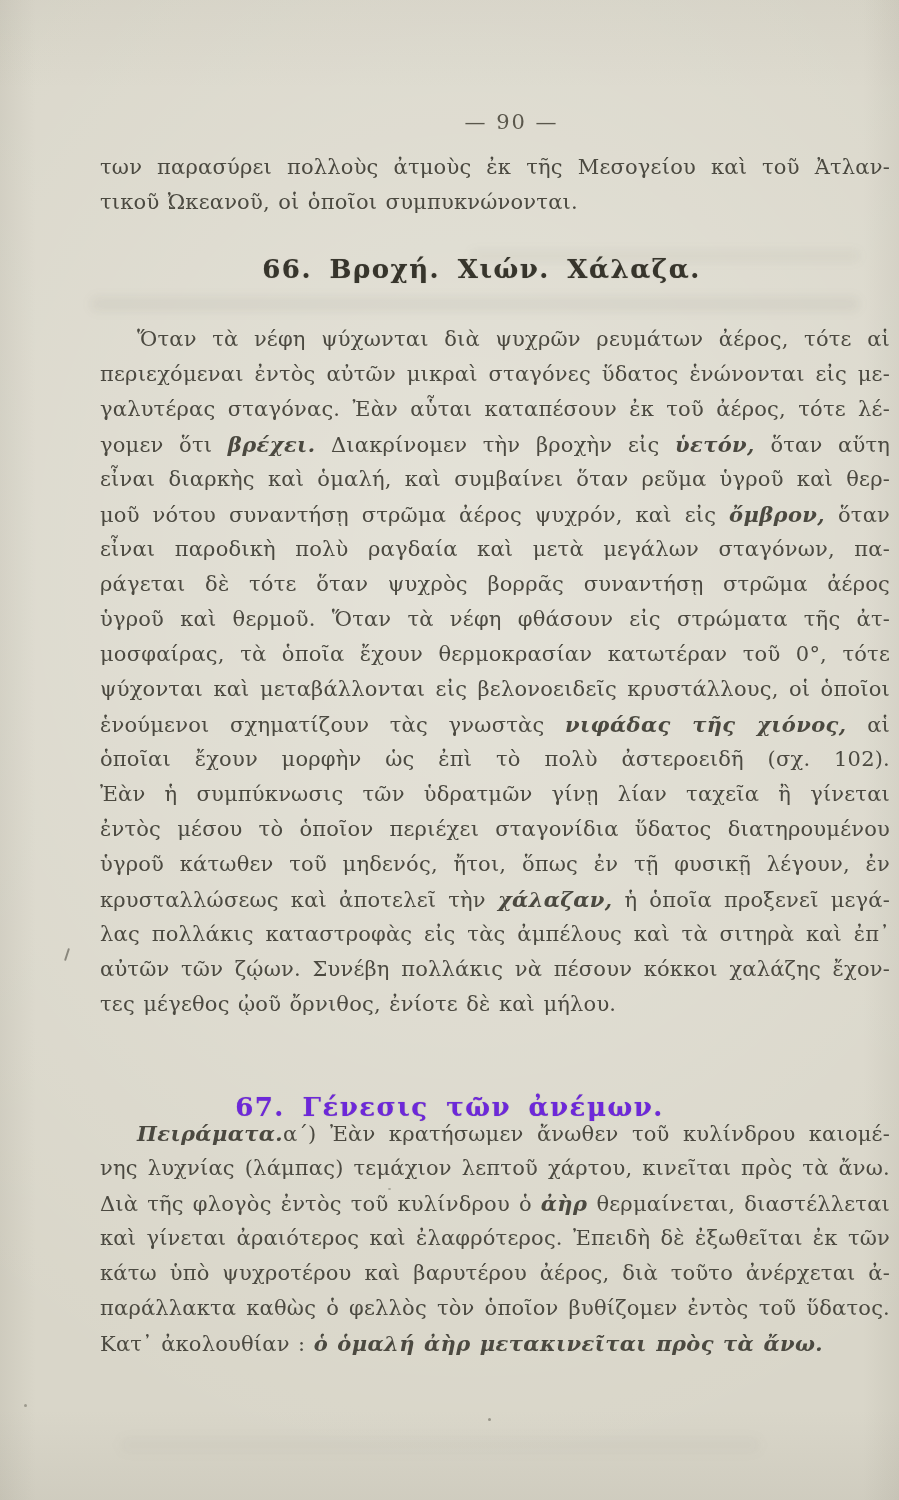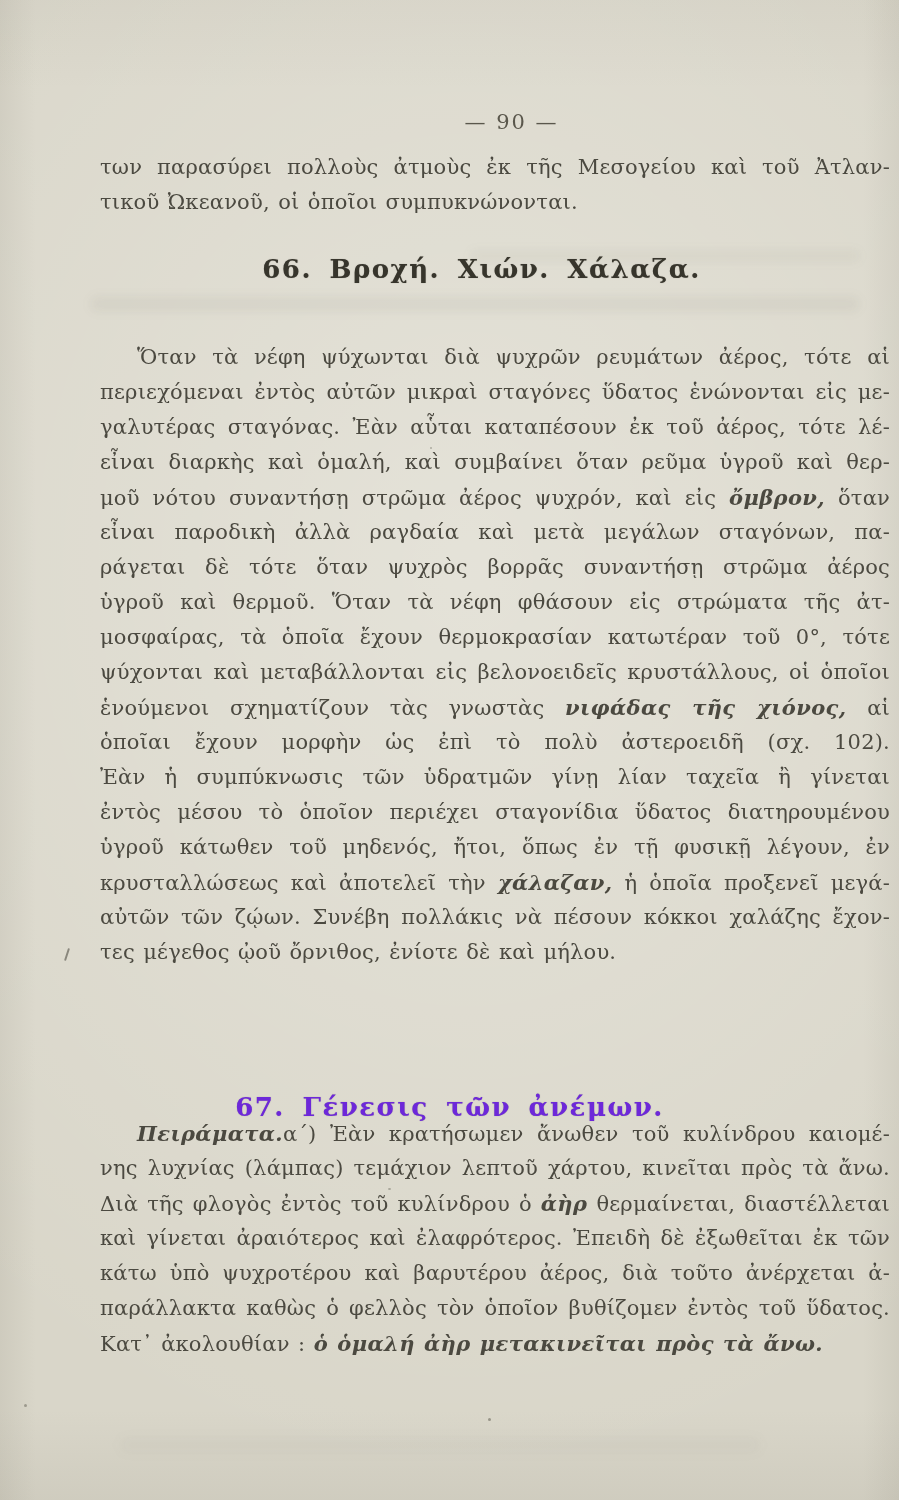--- a/index.html
+++ b/index.html
@@ -14,21 +14,21 @@
     color:#4b4940;
   }
   .page-number {
     position:absolute; top:110px; left:0; width:899px;
     text-align:center; transform:translateX(62px);
     font-size:21px; letter-spacing:2px; color:#5a574c;
   }
   #content > .sec { position:absolute; left:100px; width:790px; }
   #content > .sec-0 { top:150px; }
   #content > .sec-1 { top:254px; }
-  #content > .sec-2 { top:340px; }
+  #content > .sec-2 { top:322px; }
   #content > .sec-3 { top:1092px; }
   #content > .sec-4 { top:1116px; }
   .heading {
     left:0 !important; width:899px !important; text-align:center;
     font-weight:bold; font-size:26px; letter-spacing:1.5px; word-spacing:7px;
     color:#37352c;
     text-shadow:0 0 1px rgba(55,53,44,0.35);
   }
   .line {
     height:35px; line-height:35px; font-size:21px;
@@ -57,33 +57,35 @@
 <main id="content">
     <div class="sec sec-0 para">
       <div class="line just"><span class="norm">των παρασύρει πολλοὺς ἀτμοὺς ἐκ τῆς Μεσογείου καὶ τοῦ Ἀτλαν-</span></div>
       <div class="line"><span class="norm">τικοῦ Ὠκεανοῦ, οἱ ὁποῖοι συμπυκνώνονται.</span></div>
     </div>
     <div class="sec sec-1 heading" style="color: rgb(55, 53, 44); padding-left: 32px;">66. Βροχή. Χιών. Χάλαζα.</div>
     <div class="sec sec-2 para">
       <div class="line just indent"><span class="norm">Ὅταν τὰ νέφη ψύχωνται διὰ ψυχρῶν ρευμάτων ἀέρος, τότε αἱ</span></div>
       <div class="line just"><span class="norm">περιεχόμεναι ἐντὸς αὐτῶν μικραὶ σταγόνες ὕδατος ἑνώνονται εἰς με-</span></div>
       <div class="line just"><span class="norm">γαλυτέρας σταγόνας. Ἐὰν αὗται καταπέσουν ἐκ τοῦ ἀέρος, τότε λέ-</span></div>
+      <div class="line just"><span class="norm">γομεν ὅτι </span><span class="em">βρέχει.</span><span class="norm"> Διακρίνομεν τὴν βροχὴν εἰς </span><span class="em">ὑετόν,</span><span class="norm"> ὅταν αὕτη</span></div>
       <div class="line just"><span class="norm">εἶναι διαρκὴς καὶ ὁμαλή, καὶ συμβαίνει ὅταν ρεῦμα ὑγροῦ καὶ θερ-</span></div>
       <div class="line just"><span class="norm">μοῦ νότου συναντήσῃ στρῶμα ἀέρος ψυχρόν, καὶ εἰς </span><span class="em">ὄμβρον,</span><span class="norm"> ὅταν</span></div>
-      <div class="line just"><span class="norm">εἶναι παροδικὴ ἀλλὰ ραγδαία καὶ μετὰ μεγάλων σταγόνων, πα-</span></div>
+      <div class="line just"><span class="norm">εἶναι παροδικὴ πολὺ ραγδαία καὶ μετὰ μεγάλων σταγόνων, πα-</span></div>
       <div class="line just"><span class="norm">ράγεται δὲ τότε ὅταν ψυχρὸς βορρᾶς συναντήσῃ στρῶμα ἀέρος</span></div>
       <div class="line just"><span class="norm">ὑγροῦ καὶ θερμοῦ. Ὅταν τὰ νέφη φθάσουν εἰς στρώματα τῆς ἀτ-</span></div>
       <div class="line just"><span class="norm">μοσφαίρας, τὰ ὁποῖα ἔχουν θερμοκρασίαν κατωτέραν τοῦ 0°, τότε</span></div>
       <div class="line just"><span class="norm">ψύχονται καὶ μεταβάλλονται εἰς βελονοειδεῖς κρυστάλλους, οἱ ὁποῖοι</span></div>
       <div class="line just"><span class="norm">ἑνούμενοι σχηματίζουν τὰς γνωστὰς </span><span class="em">νιφάδας τῆς χιόνος,</span><span class="norm"> αἱ</span></div>
       <div class="line just"><span class="norm">ὁποῖαι ἔχουν μορφὴν ὡς ἐπὶ τὸ πολὺ ἀστεροειδῆ (σχ. 102).</span></div>
       <div class="line just"><span class="norm">Ἐὰν ἡ συμπύκνωσις τῶν ὑδρατμῶν γίνῃ λίαν ταχεῖα ἢ γίνεται</span></div>
       <div class="line just"><span class="norm">ἐντὸς μέσου τὸ ὁποῖον περιέχει σταγονίδια ὕδατος διατηρουμένου</span></div>
       <div class="line just"><span class="norm">ὑγροῦ κάτωθεν τοῦ μηδενός, ἤτοι, ὅπως ἐν τῇ φυσικῇ λέγουν, ἐν</span></div>
       <div class="line just"><span class="norm">κρυσταλλώσεως καὶ ἀποτελεῖ τὴν </span><span class="em">χάλαζαν,</span><span class="norm"> ἡ ὁποῖα προξενεῖ μεγά-</span></div>
+      <div class="line just"><span class="norm">λας πολλάκις καταστροφὰς εἰς τὰς ἀμπέλους καὶ τὰ σιτηρὰ καὶ ἐπ᾽</span></div>
       <div class="line just"><span class="norm">αὐτῶν τῶν ζῴων. Συνέβη πολλάκις νὰ πέσουν κόκκοι χαλάζης ἔχον-</span></div>
       <div class="line"><span class="norm">τες μέγεθος ᾠοῦ ὄρνιθος, ἐνίοτε δὲ καὶ μήλου.</span></div>
     </div>
     <div class="sec sec-3 heading" style="color: #6d28d9;">67. Γένεσις τῶν ἀνέμων.</div>
     <div class="sec sec-4 para">
       <div class="line just indent"><span class="em">Πειράματα.</span><span class="norm">α΄) Ἐὰν κρατήσωμεν ἄνωθεν τοῦ κυλίνδρου καιομέ-</span></div>
       <div class="line just"><span class="norm">νης λυχνίας (λάμπας) τεμάχιον λεπτοῦ χάρτου, κινεῖται πρὸς τὰ ἄνω.</span></div>
       <div class="line just"><span class="norm">Διὰ τῆς φλογὸς ἐντὸς τοῦ κυλίνδρου ὁ </span><span class="em">ἀὴρ</span><span class="norm"> θερμαίνεται, διαστέλλεται</span></div>
       <div class="line just"><span class="norm">καὶ γίνεται ἀραιότερος καὶ ἐλαφρότερος. Ἐπειδὴ δὲ ἐξωθεῖται ἐκ τῶν</span></div>
       <div class="line just"><span class="norm">κάτω ὑπὸ ψυχροτέρου καὶ βαρυτέρου ἀέρος, διὰ τοῦτο ἀνέρχεται ἀ-</span></div>

